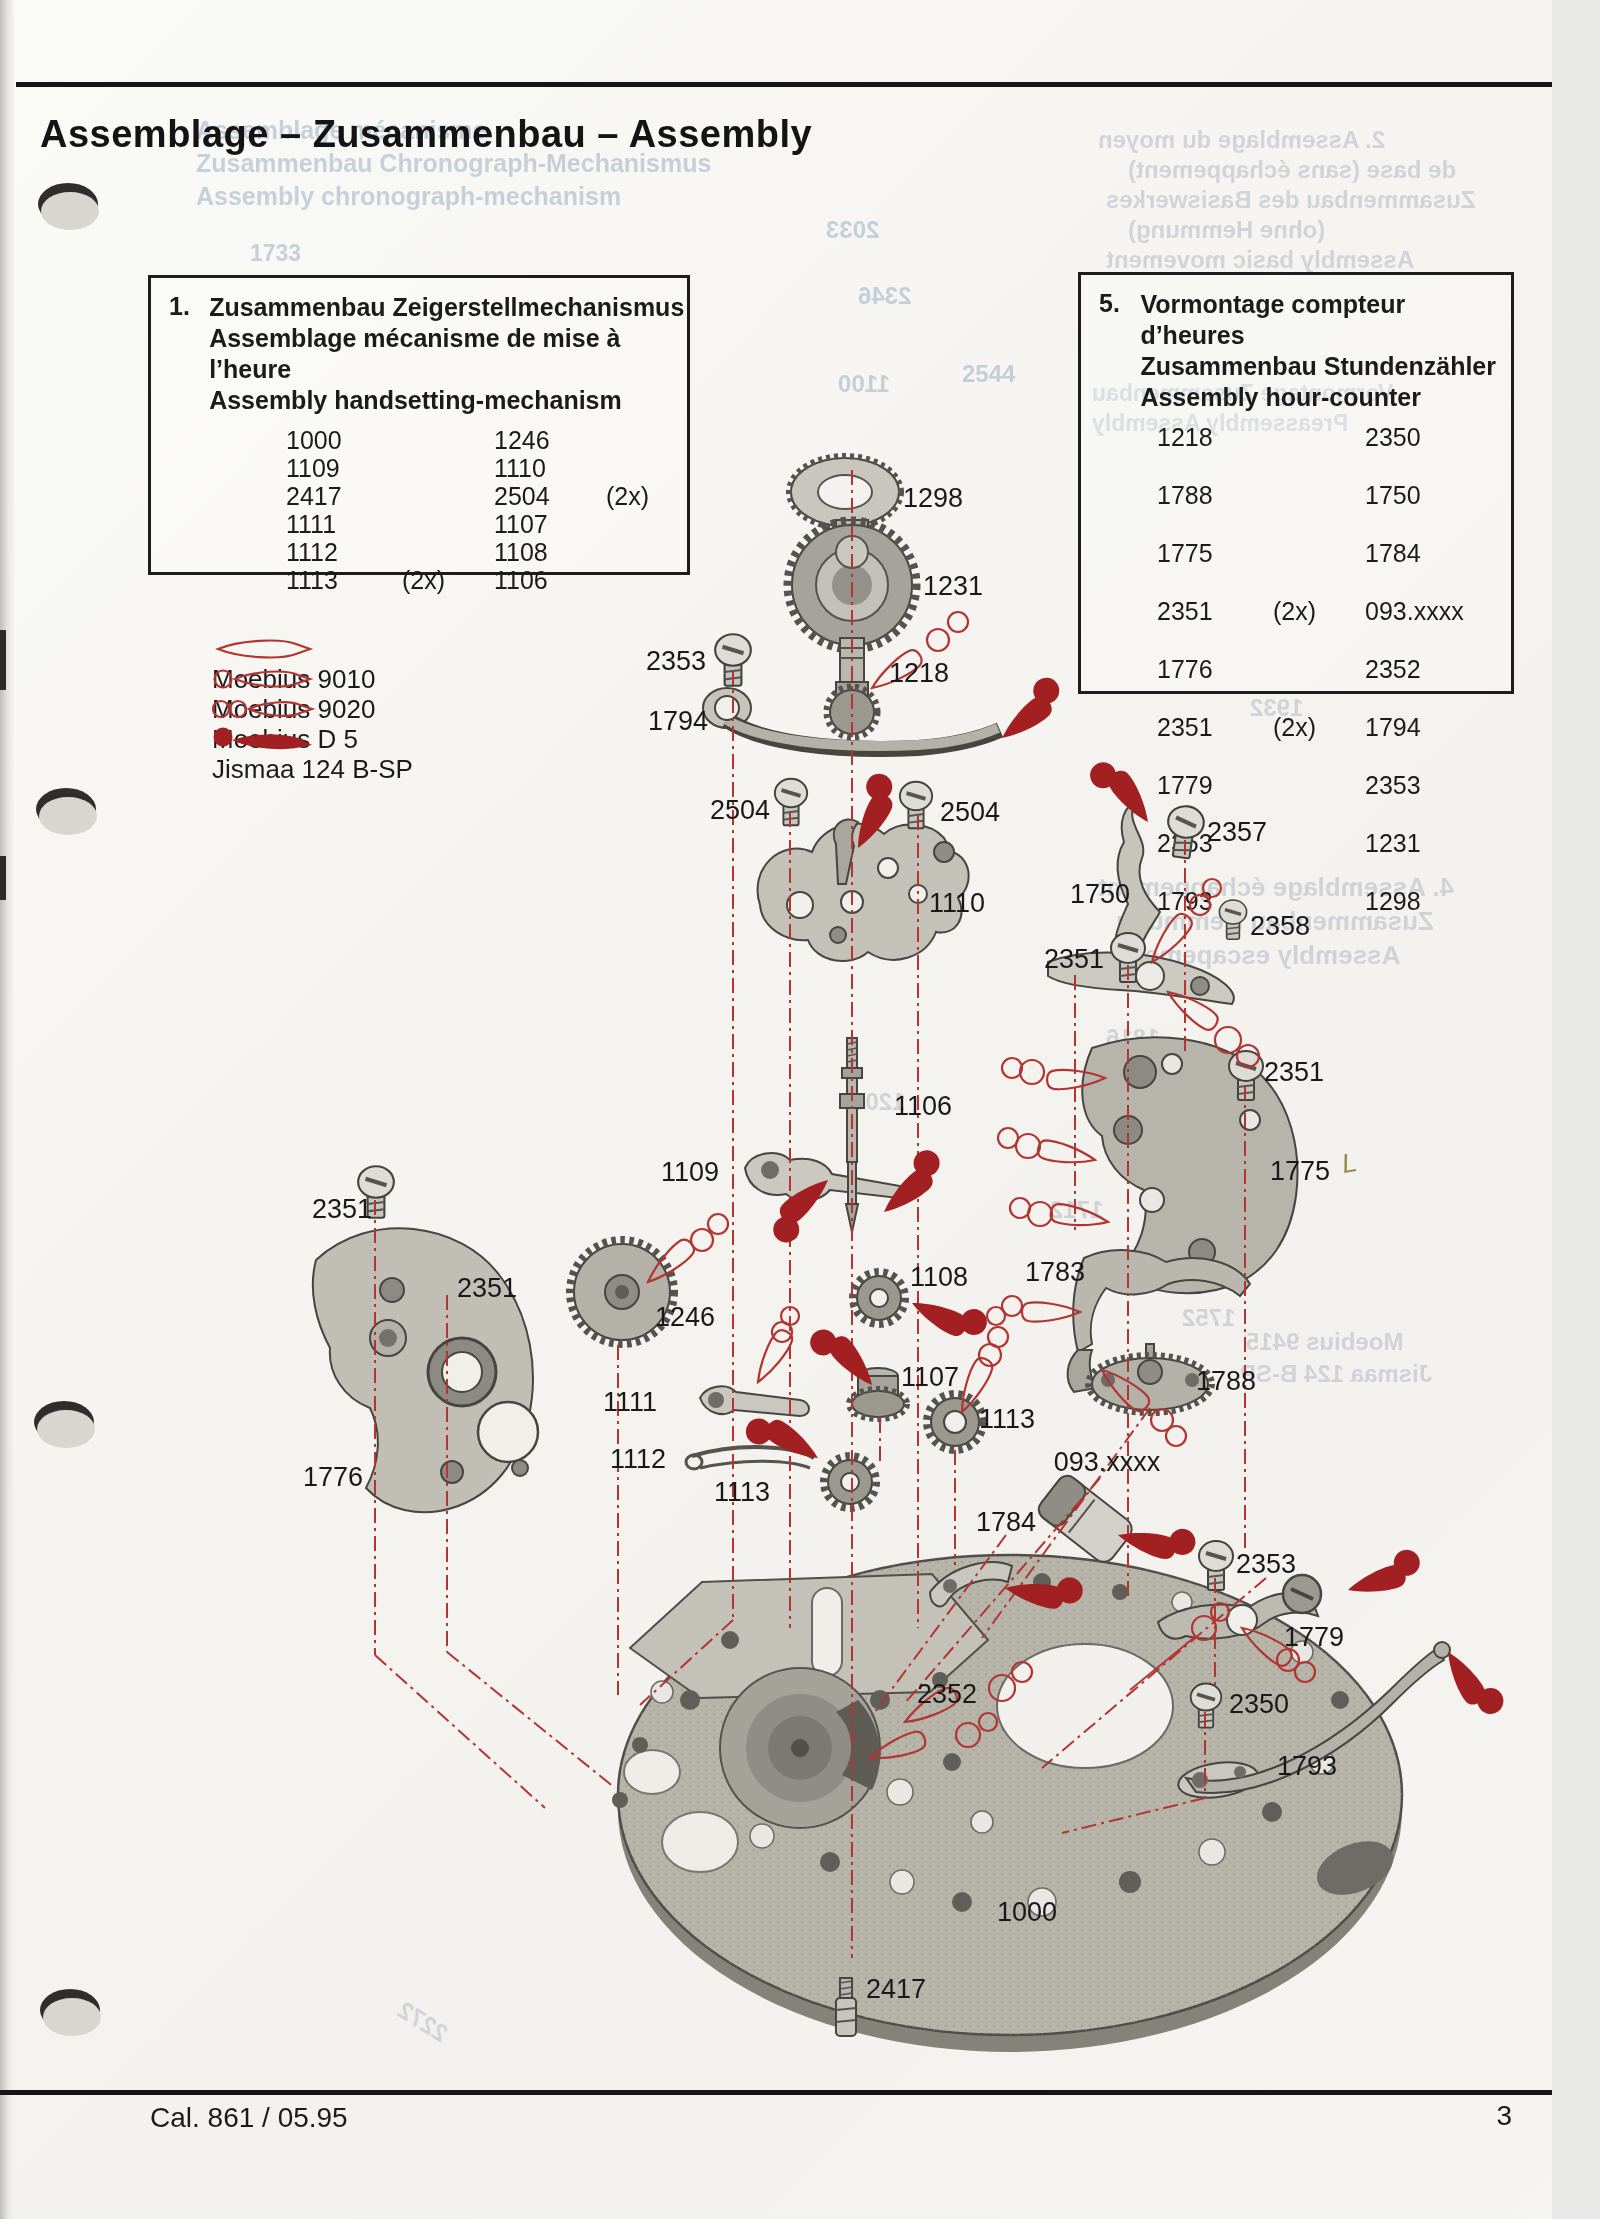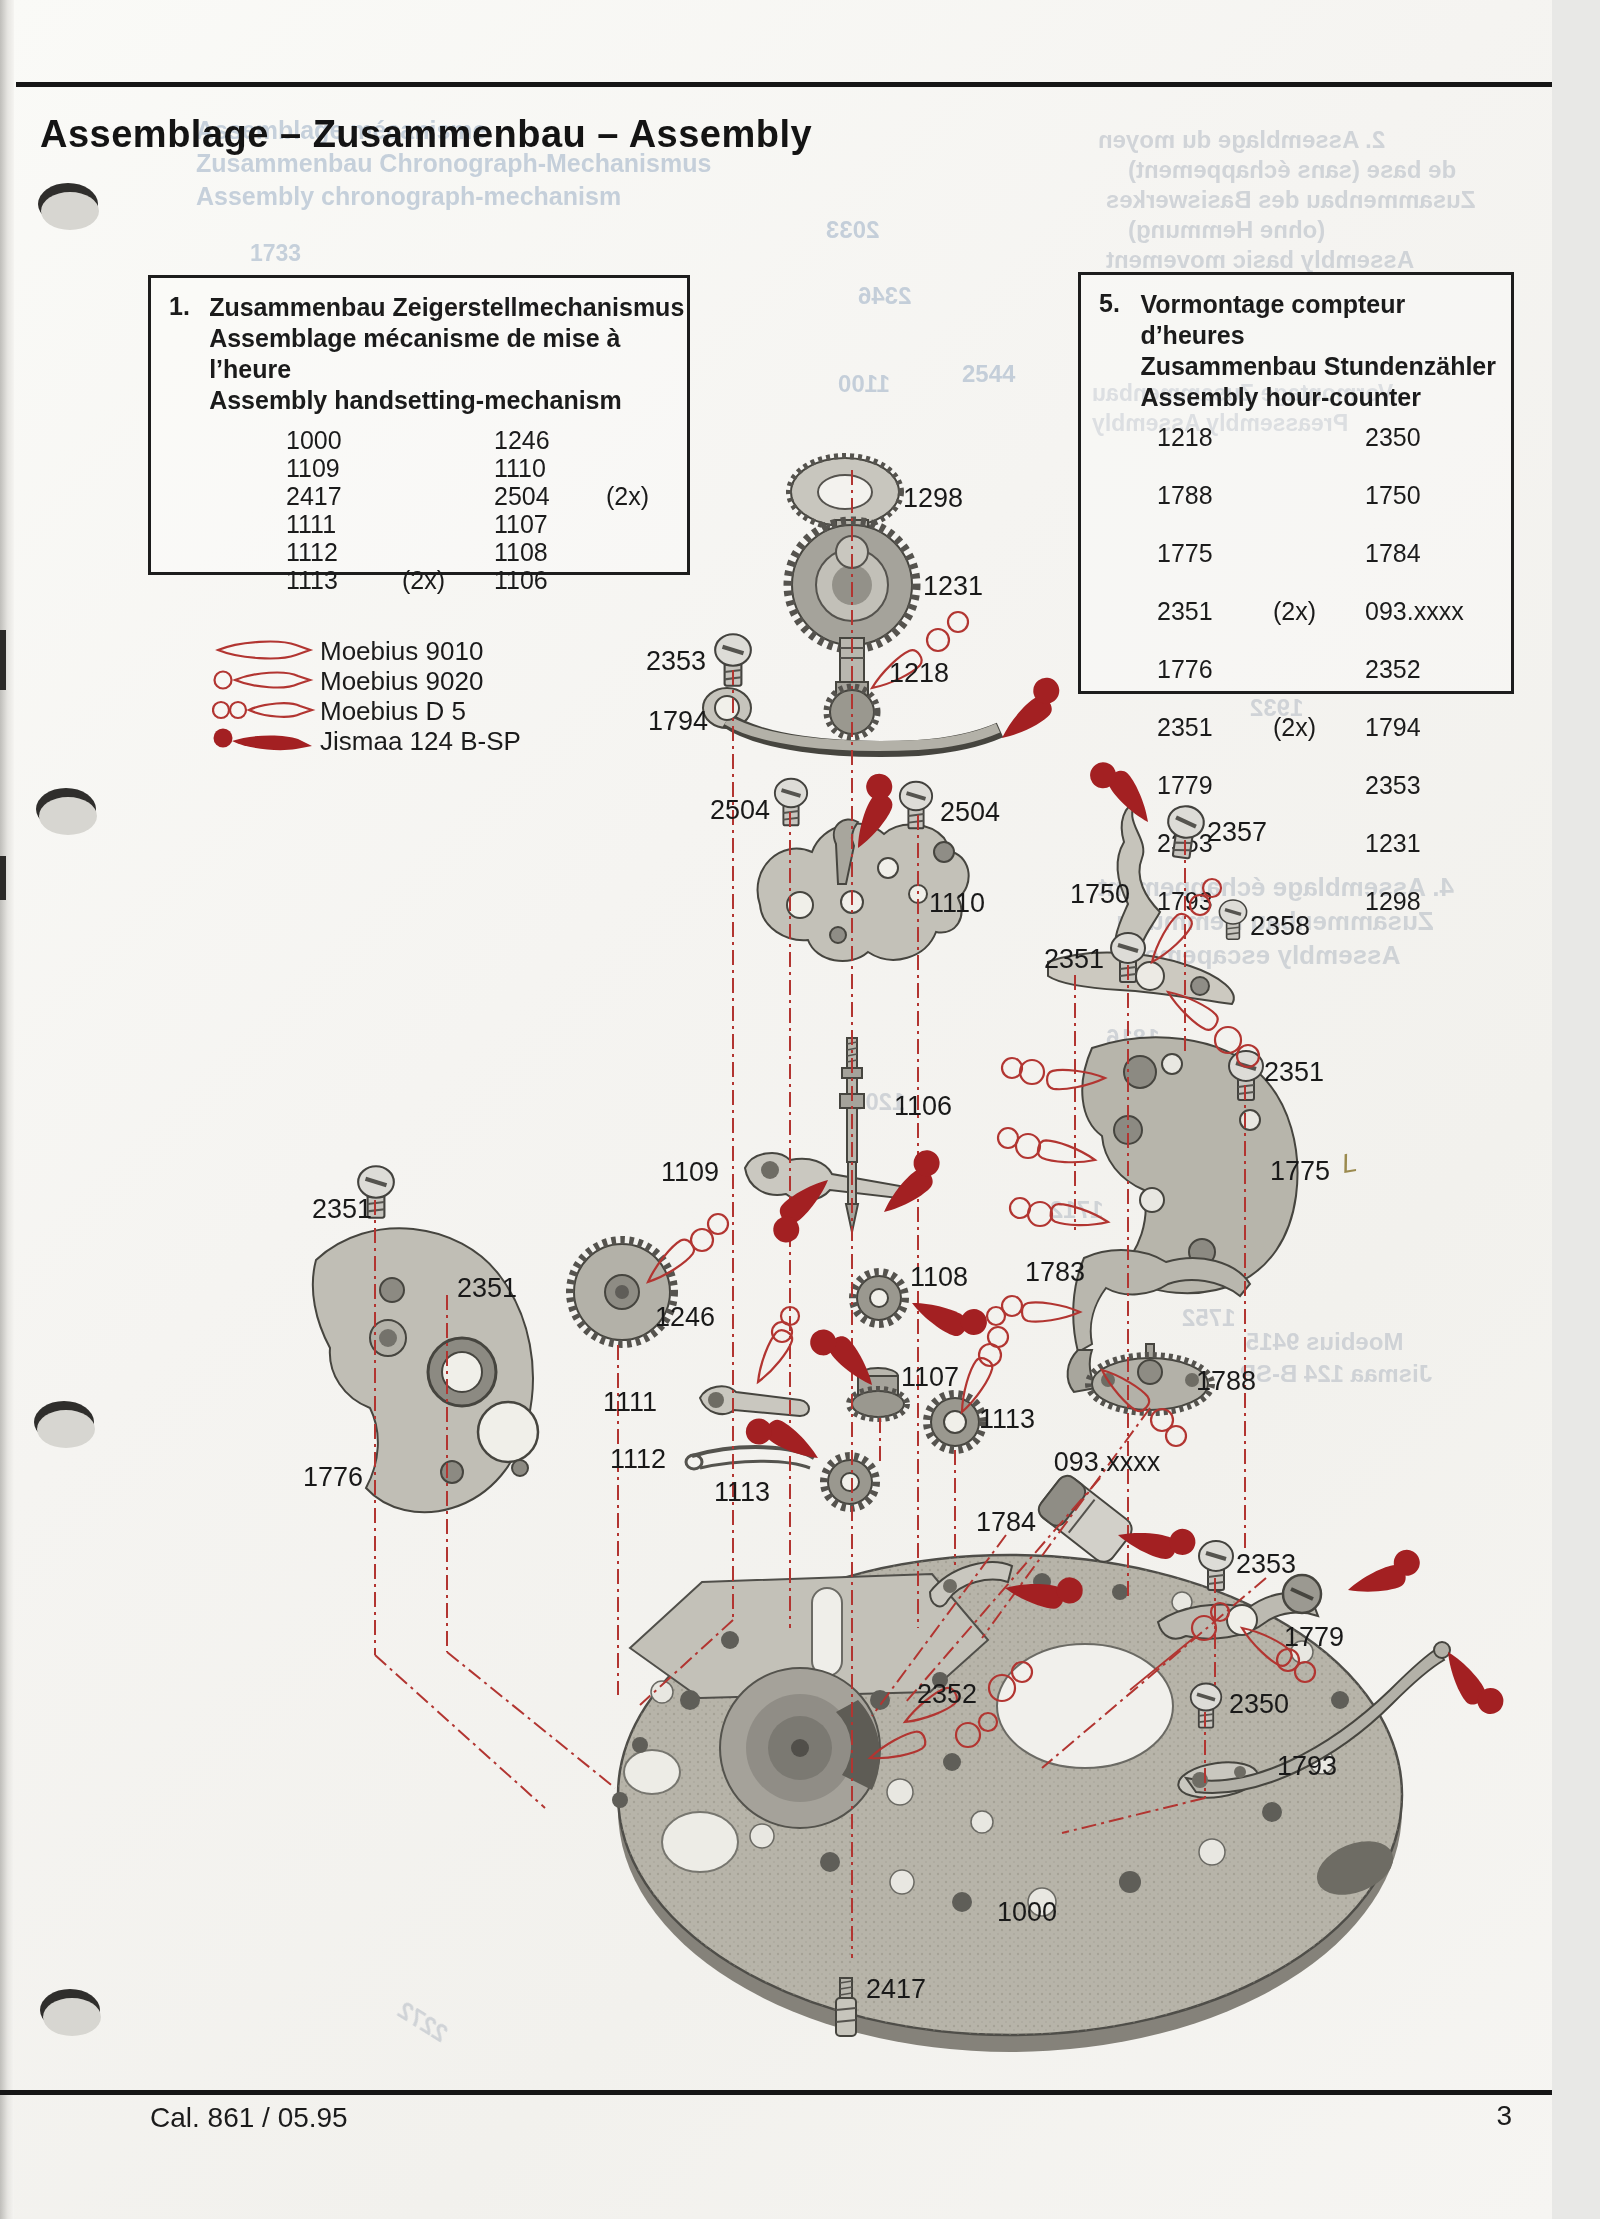--- a/index.html
+++ b/index.html
@@ -18,21 +18,21 @@
   #box5{left:1078px;top:272px;width:430px;height:416px;}
   .bhead{display:flex;padding:14px 0 6px 18px;}
   .bnum{width:42px;font-size:25px;font-weight:bold;}
   .btitles{font-size:25px;font-weight:bold;line-height:31px;}
   .plist{font-size:25px;line-height:28px;}
   #box1 .plist{padding-left:135px;line-height:28px;margin-top:4px;}
   #box5 .plist{padding-left:76px;line-height:29px;margin-top:4px;text-decoration:underline;}
   .pc{display:inline-block;}
   .pc0{width:116px;}.pc1{width:92px;}.pc2{width:112px;}.pc3{width:70px;}
   #legend{position:absolute;left:212px;top:636px;}
-  .lrow{display:flex;align-items:center;height:30px;}
+  .lrow{display:flex;align-items:flex-start;height:30px;flex-direction:column;}
   .licon{width:108px;height:28px;}
   .llabel{font-size:26px;color:#1b1b1b;}
   .part-label{position:absolute;transform:translate(-50%,-50%);font-size:27px;color:#191919;
         white-space:nowrap;}
   .ghost{position:absolute;white-space:nowrap;font-weight:bold;filter:blur(0.6px);}
   .ghost.m{transform:scaleX(-1);}
   #pencil{position:absolute;left:1342px;top:1148px;font-size:27px;color:#9b8a4e;
         font-style:italic;transform:rotate(-10deg);}
   #footer-left{position:absolute;left:150px;top:2102px;font-size:28px;color:#1b1b1b;}
   #footer-page{position:absolute;left:1462px;top:2100px;width:50px;text-align:right;

